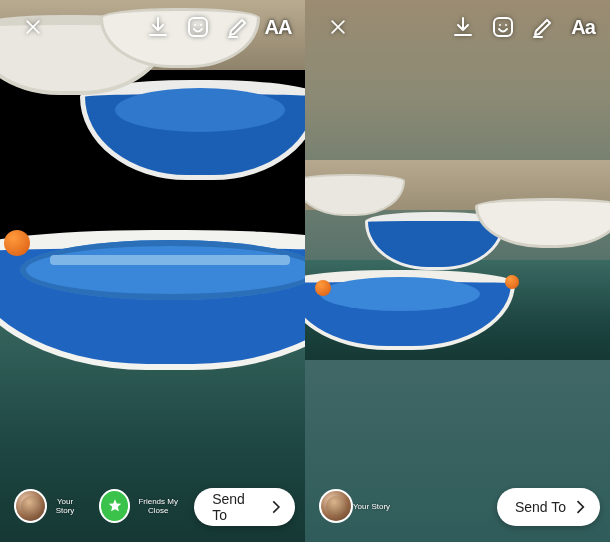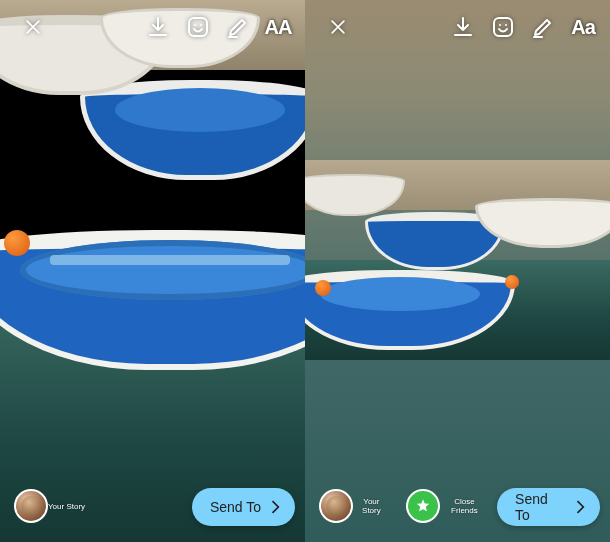--- a/index.html
+++ b/index.html
@@ -26,21 +26,21 @@
   .tbtn svg { width: 24px; height: 24px; stroke:#fff; fill:none; stroke-width:2; stroke-linecap:round; stroke-linejoin:round; }
   .close svg { width:20px; height:20px; }
   .aa { font-weight:700; font-size:20px; letter-spacing:-1px; color:#fff; text-shadow:0 0 3px rgba(0,0,0,.4); }
   .bottombar { position:absolute; left:0; right:0; bottom:8px; height:54px; display:flex; align-items:center; padding: 0 10px 0 6px; }
   .dest { display:flex; flex-direction:row; align-items:center; margin: 0 8px; color:#fff; font-size:8px; line-height:1.1; text-shadow:0 0 2px rgba(0,0,0,.6); }
   .dest .circle { width:34px; height:34px; border-radius:50%; margin-bottom:3px; display:flex; align-items:center; justify-content:center; }
   .dest.story .circle { background: radial-gradient(circle at 35% 30%, #e8c6a8, #9a6b4a 55%, #5a3c28); border:2px solid #fff; }
   .dest.story .circle::after { content:""; width:20px; height:20px; border-radius:50%; background: radial-gradient(circle at 40% 30%, #dcb68e, #7a5236); }
   .dest.close .circle { background: #3ac24a; border:2px solid #fff; }
   .dest.close .circle svg { width:16px; height:16px; fill:#fff; }
-  .sendto { margin-left:auto; background:#7dd3fc; color:#222; border-radius:22px; height:38px; padding: 0 10px 0 18px; display:flex; align-items:center; font-size:14px; font-weight:500; box-shadow:0 2px 6px rgba(0,0,0,.25); cursor:pointer; }
+  .sendto { margin-left:auto; background:#ffffff; color:#222; border-radius:22px; height:38px; padding: 0 10px 0 18px; display:flex; align-items:center; font-size:14px; font-weight:500; box-shadow:0 2px 6px rgba(0,0,0,.25); cursor:pointer; }
   .sendto svg { width:20px; height:20px; stroke:#222; fill:none; stroke-width:2; margin-left:4px; }
   .lbl { max-width:56px; text-align:center; white-space:normal; }
 </style>
 </head>
 <body>
 
 <div class="panel">
   <div class="bg-full">
     <div class="boats full">
 
@@ -99,20 +99,28 @@
     <div class="tbtn aa">
       <span>AA</span>
     </div>
   </div>
 
   <div class="bottombar">
     <div class="dest story">
       <div class="circle"></div>
       <div class="lbl">Your Story</div>
     </div>
+    <div class="dest close">
+      <div class="circle">
+        <svg viewBox="0 0 24 24">
+            <path d="M12 2l2.6 6.3 6.8.5-5.2 4.4 1.7 6.6L12 16.8 6.1 19.8l1.7-6.6L2.6 8.8l6.8-.5z"></path>
+          </svg>
+      </div>
+      <div class="lbl">Friends My Close</div>
+    </div>
     <div class="sendto">
       <span>Send To</span>
       <svg viewBox="0 0 24 24">
           <path d="M9 5l7 7-7 7"></path>
         </svg>
     </div>
   </div>
 </div>
 
 <div class="panel">
@@ -170,28 +178,20 @@
     <div class="tbtn aa">
       <span>Aa</span>
     </div>
   </div>
 
   <div class="bottombar">
     <div class="dest story">
       <div class="circle"></div>
       <div class="lbl">Your Story</div>
     </div>
-    <div class="dest close">
-      <div class="circle">
-        <svg viewBox="0 0 24 24">
-            <path d="M12 2l2.6 6.3 6.8.5-5.2 4.4 1.7 6.6L12 16.8 6.1 19.8l1.7-6.6L2.6 8.8l6.8-.5z"></path>
-          </svg>
-      </div>
-      <div class="lbl">Close Friends</div>
-    </div>
     <div class="sendto">
       <span>Send To</span>
       <svg viewBox="0 0 24 24">
           <path d="M9 5l7 7-7 7"></path>
         </svg>
     </div>
   </div>
 </div>
 
 </body></html>

